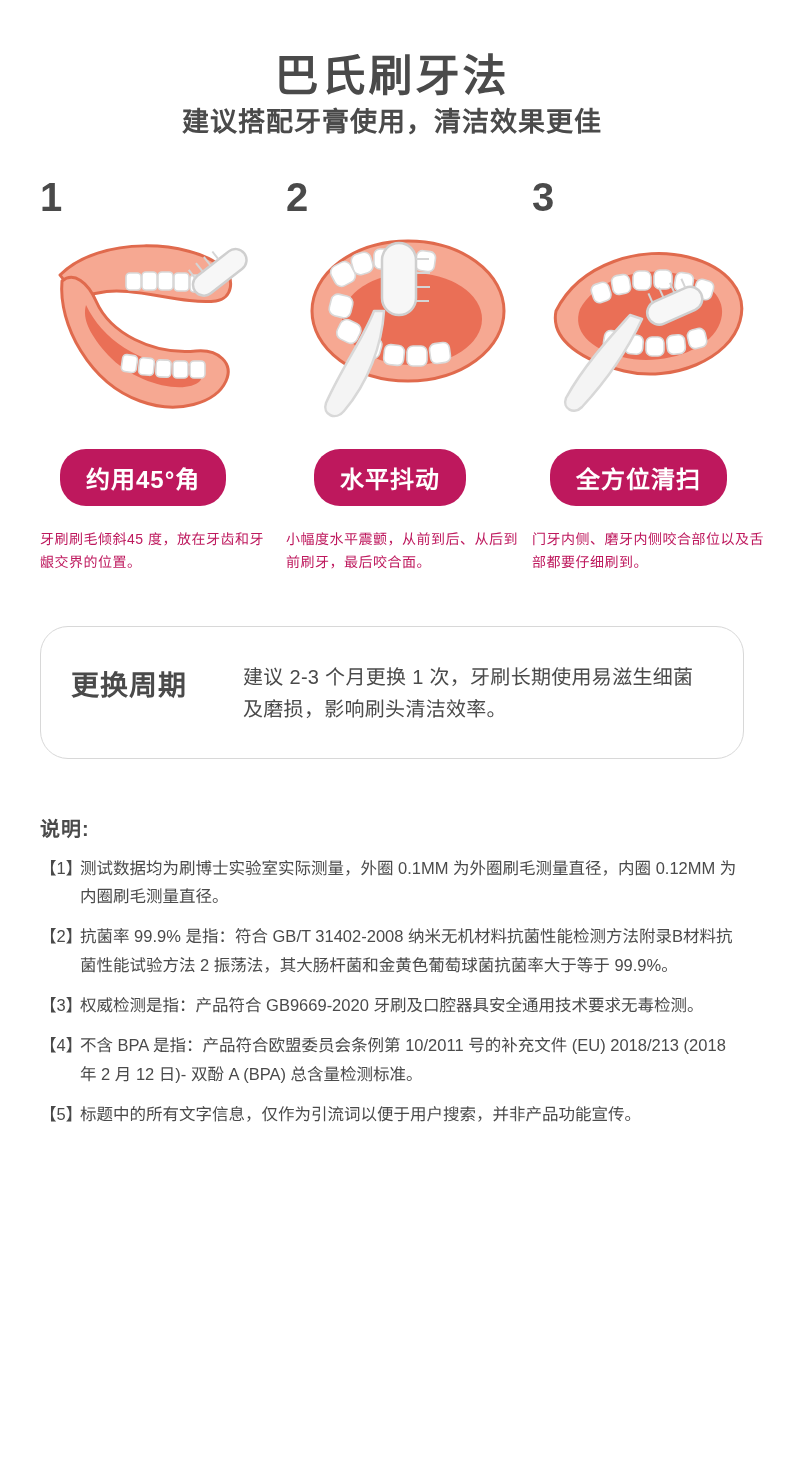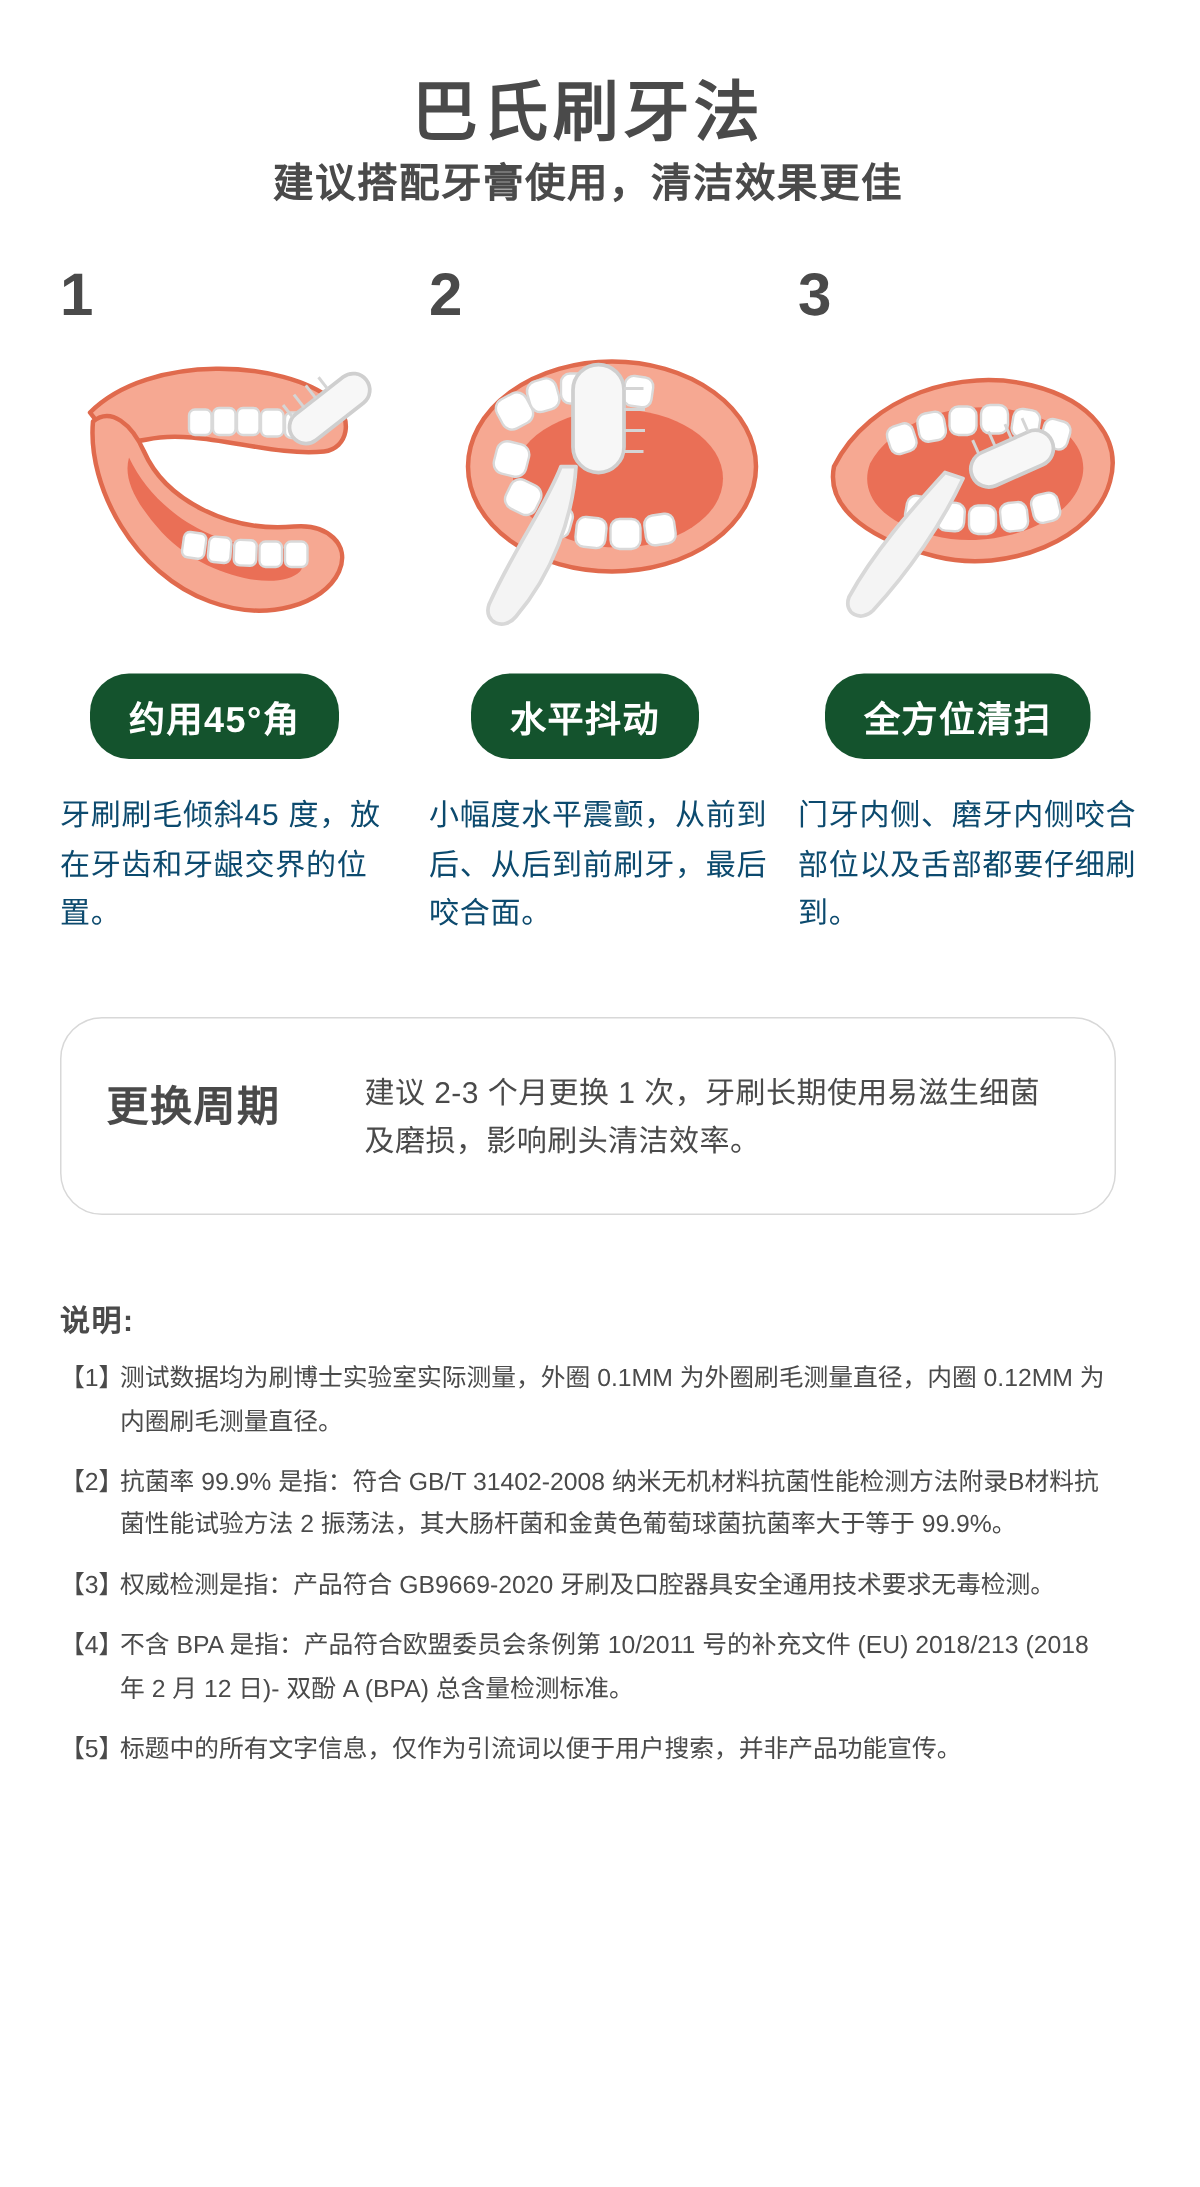--- a/index.html
+++ b/index.html
@@ -51,39 +51,39 @@
   }
   .illus {
     height: 230px;
     position: relative;
     margin-top: -6px;
   }
   .illus svg { display: block; }
 
   .badge {
     display: inline-block;
-    background: #14532d;
+    background: #be185d;
     color: #ffffff;
     border-radius: 26px;
     font-size: 24px;
     font-weight: bold;
     padding: 11px 26px;
     letter-spacing: 1px;
     white-space: nowrap;
   }
   .badge-wrap { margin-top: 4px; }
   .step-1 .badge-wrap { margin-left: 20px; }
   .step-2 .badge-wrap { margin-left: 28px; }
   .step-3 .badge-wrap { margin-left: 18px; }
 
   .step-desc {
     margin-top: 22px;
-    font-size: 20px;
+    font-size: 14px;
     line-height: 1.62;
-    color: #0c4a6e;
+    color: #be185d;
     letter-spacing: 0.5px;
   }
 
   
   .care-card {
     margin-top: 52px;
     border: 1.5px solid #d8d8d8;
     border-radius: 28px;
     padding: 34px 30px 32px 30px;
   }

